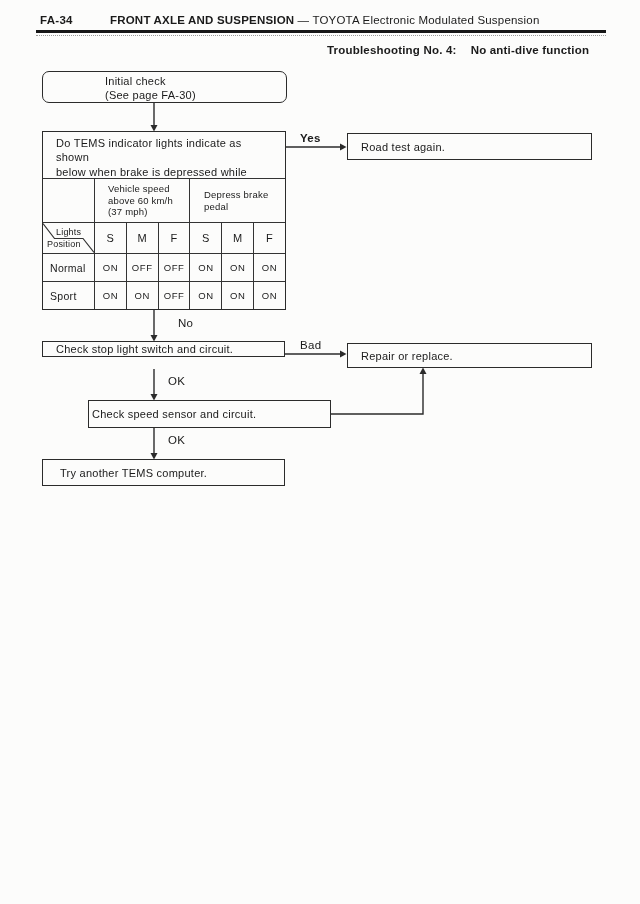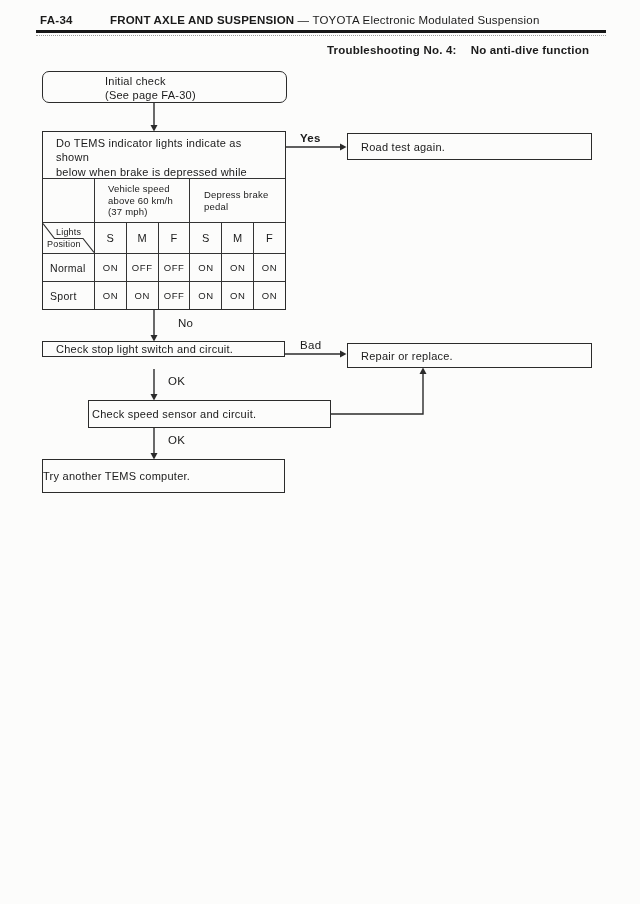--- a/index.html
+++ b/index.html
@@ -32,21 +32,21 @@
     line-height:14px;
   }
   .vcenter{display:flex;align-items:center;}
   .box-initial{left:42px;top:71px;width:245px;height:32px;padding:2px 0 0 62px;border-radius:7px;}
   .box-question{left:42px;top:131px;width:244px;height:179px;display:flex;flex-direction:column;}
   .q-text{padding:4px 8px 0 13px;line-height:14.3px;height:42px;}
   .box-roadtest{left:347px;top:133px;width:245px;height:27px;padding-left:13px;}
   .box-checkstop{left:42px;top:341px;width:243px;height:16px;padding-left:13px;}
   .box-repair{left:347px;top:343px;width:245px;height:25px;padding-left:13px;}
   .box-checkspeed{left:42px;top:400px;width:243px;height:28px;padding-left:3px;margin-left:46px;}
-  .box-trytems{left:42px;top:459px;width:243px;height:34px;padding-left:0;}
+  .box-trytems{left:42px;top:459px;width:243px;height:27px;padding-left:17px;}
   
   .tbl{flex:1;display:flex;flex-direction:column;border-top:1.2px solid #333;}
   .tr{display:flex;box-sizing:border-box;}
   .tr + .tr{border-top:1.2px solid #333;}
   .td{box-sizing:border-box;display:flex;align-items:center;justify-content:center;}
   .td + .td{border-left:1.2px solid #333;}
   .row-group{height:43px;}
   .row-smf{height:31px;}
   .row-data{flex:1;}
   .col-label{width:51px;flex:none;justify-content:flex-start;padding-left:7px;}

